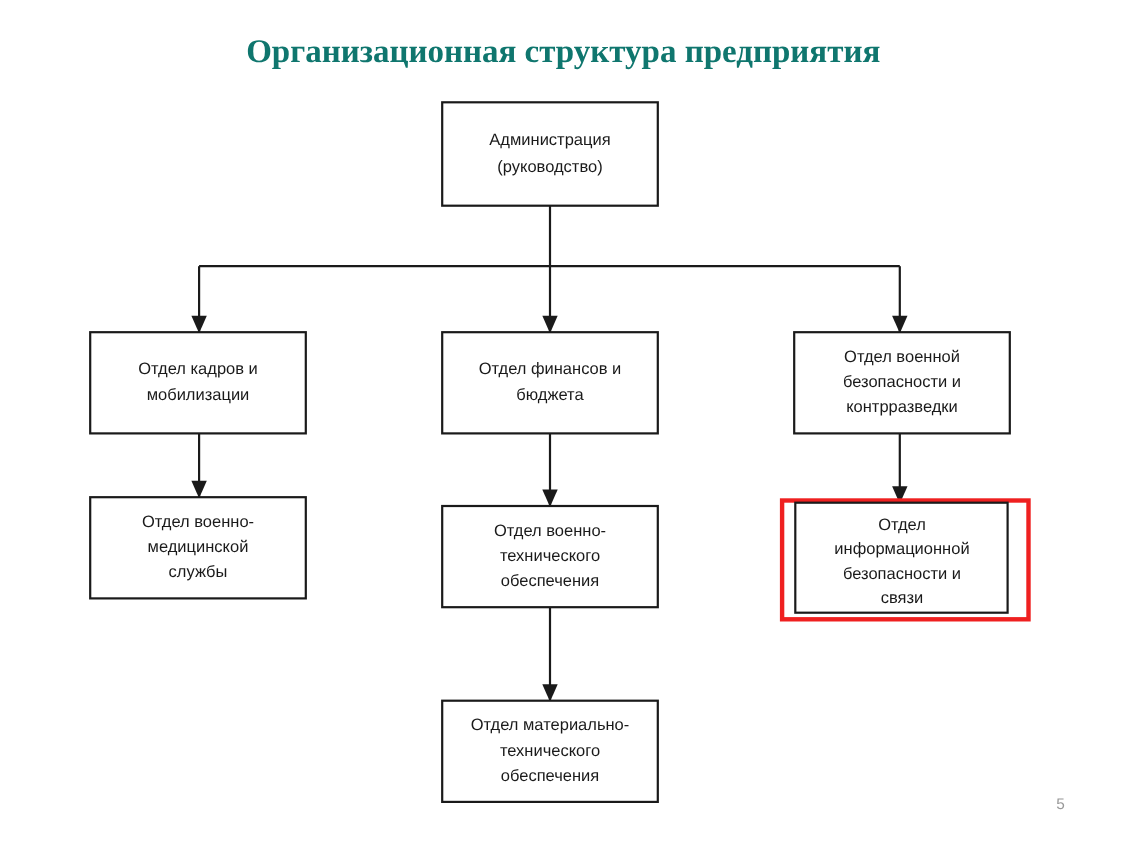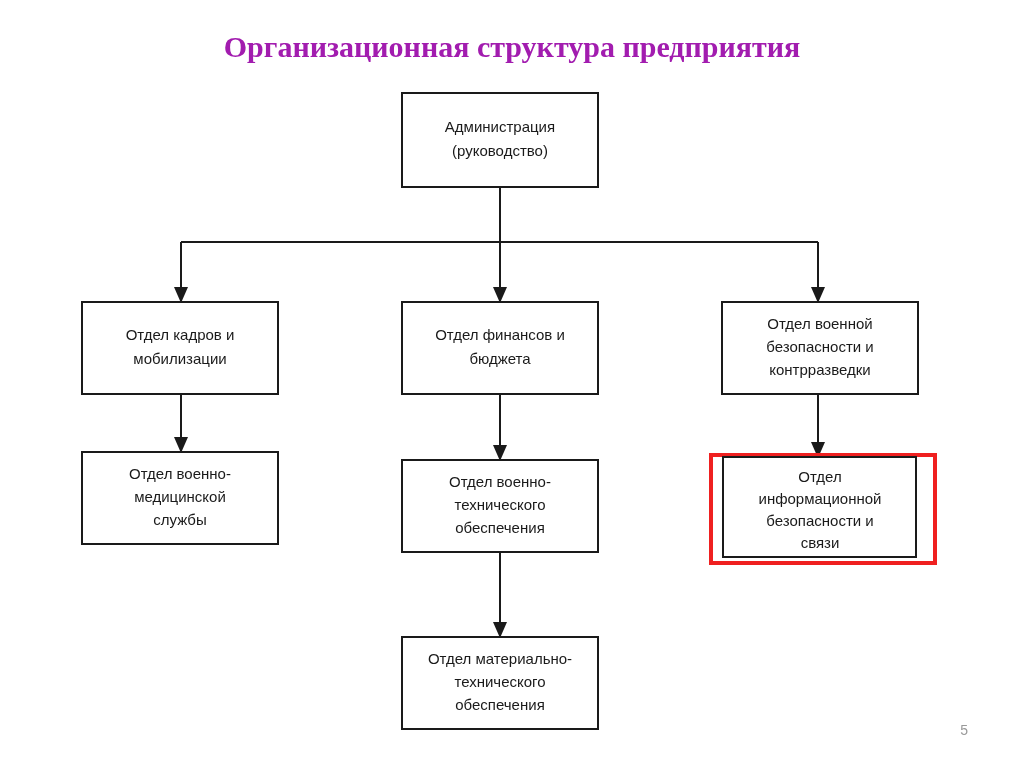--- a/index.html
+++ b/index.html
@@ -25,21 +25,21 @@
   #chart-title {
     position: absolute;
     left: 0;
     top: 30px;
     width: 1024px;
     text-align: center;
     font-family: "Liberation Serif", serif;
     font-weight: bold;
     font-size: 30px;
     letter-spacing: 0px;
-    color: #a21caf;
+    color: #0f766e;
     white-space: nowrap;
   }
   #org-chart-svg {
     position: absolute;
     left: 0;
     top: 0;
     width: 1024px;
     height: 767px;
   }
   .node-rect {

